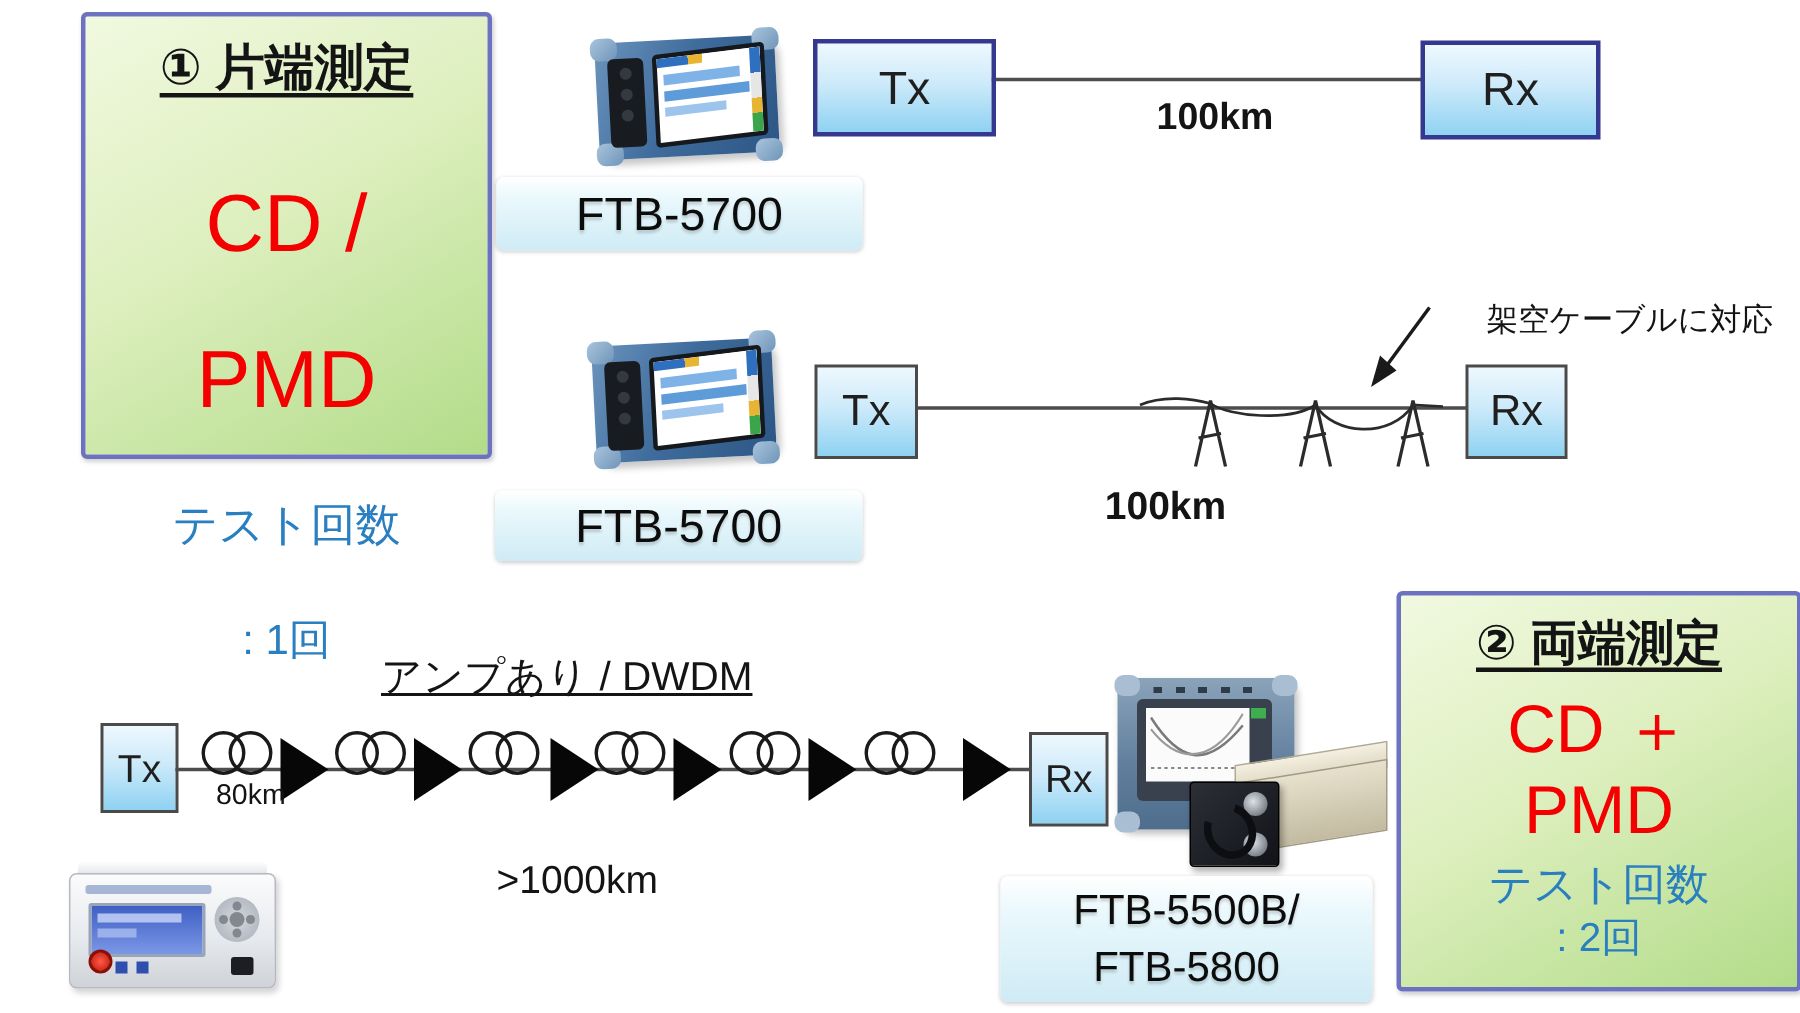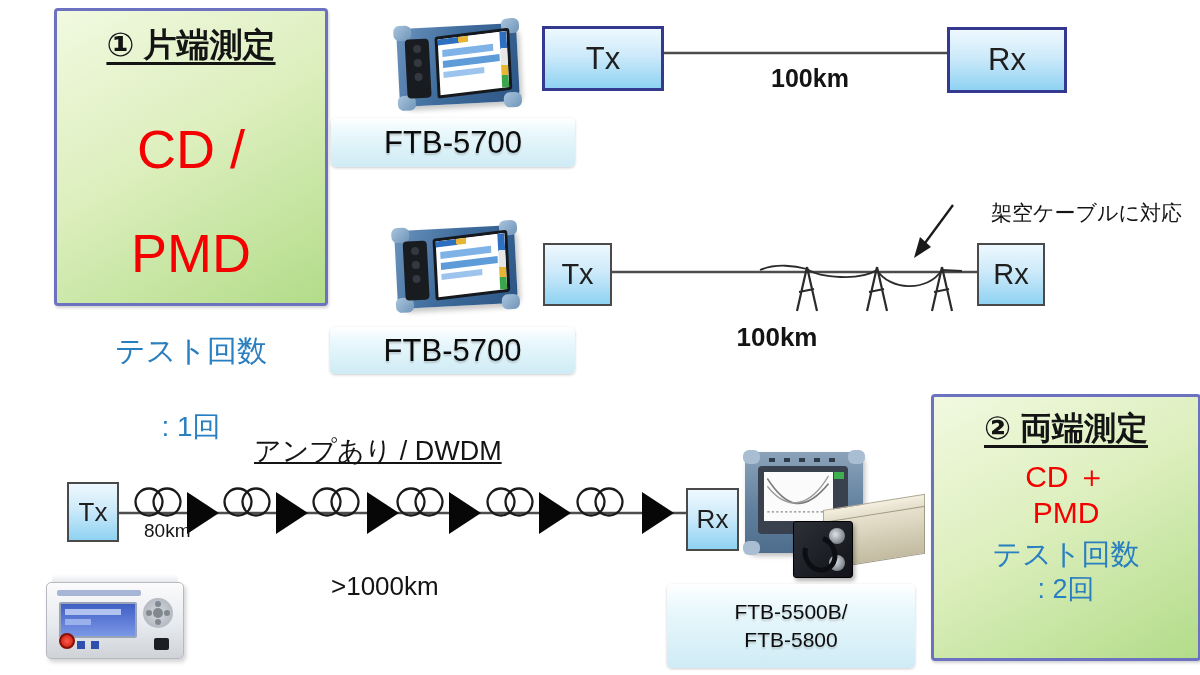--- a/index.html
+++ b/index.html
@@ -20,21 +20,21 @@
   .p-blue{color:#2a7fc0;line-height:1.2;}
   #panel1{left:54px;top:8px;width:268px;height:292px;gap:39px;}
   #panel1 .p-title{font-size:33px;margin-top:12px;}
   #panel1 .p-red{font-size:54px;}
   #panel1 .red1{margin-top:10px;}
   #panel1 .p-blue{font-size:30px;}
   #panel1 .blue1{margin-top:8px;}
   #panel1 .blue2{font-size:28px;margin-top:2px;}
   #panel2{left:931px;top:394px;width:264px;height:261px;}
   #panel2 .p-title{font-size:32px;margin-top:10px;text-align:center;}
-  #panel2 .p-red{font-size:30px;}
+  #panel2 .p-red{font-size:45px;}
   #panel2 .red1{margin-top:8px;}
   #panel2 .p-blue{font-size:29px;}
   #panel2 .blue1{margin-top:6px;}
   #panel2 .blue2{font-size:27px;margin-top:1px;}
 
   
   .node{position:absolute;z-index:2;display:flex;align-items:center;justify-content:center;
         background:linear-gradient(180deg,#eef8fe 0%,#cdeafa 45%,#8fd2f2 100%);
         color:#1f1f1f;}
   .nb-blue{border:3px solid #35388f;}
@@ -56,21 +56,21 @@
   #span80{left:144px;top:520px;font-size:19px;}
 
   
   .plate{position:absolute;z-index:4;border-radius:5px;
          background:linear-gradient(180deg,#ffffff 0%,#e9f8fc 30%,#cfebf5 100%);
          box-shadow:0 1px 3px rgba(0,0,0,.2);
          display:flex;flex-direction:column;align-items:center;justify-content:center;
          font-weight:400;color:#0c0c0c;text-shadow:0 2px 2px rgba(0,0,0,.18);}
   #plate1{left:331px;top:118px;width:244px;height:49px;font-size:31px;}
   #plate2{left:330px;top:327px;width:245px;height:47px;font-size:31px;}
-  #plate3{left:667px;top:584px;width:248px;height:84px;font-size:21px;line-height:1.35;}
+  #plate3{left:667px;top:584px;width:248px;height:84px;font-size:28px;line-height:1.35;}
 
   
   .dev5700{position:absolute;width:130px;height:92px;z-index:2;}
   .dev5700 .chassis{position:absolute;left:6px;top:6px;right:4px;bottom:8px;border-radius:10px;
       background:linear-gradient(115deg,#6b93bd 0%,#3f6c9c 45%,#2c5685 100%);
       transform:rotate(-3deg);box-shadow:3px 4px 5px rgba(0,0,0,.22);}
   .dev5700 .bump{position:absolute;width:18px;height:15px;border-radius:6px;
       background:linear-gradient(135deg,#a9c4dd,#6f95b8);}
   .dev5700 .b-tl{left:-3px;top:-3px;} .dev5700 .b-tr{right:-3px;top:-5px;}
   .dev5700 .b-bl{left:-2px;bottom:-4px;} .dev5700 .b-br{right:-2px;bottom:-6px;}

